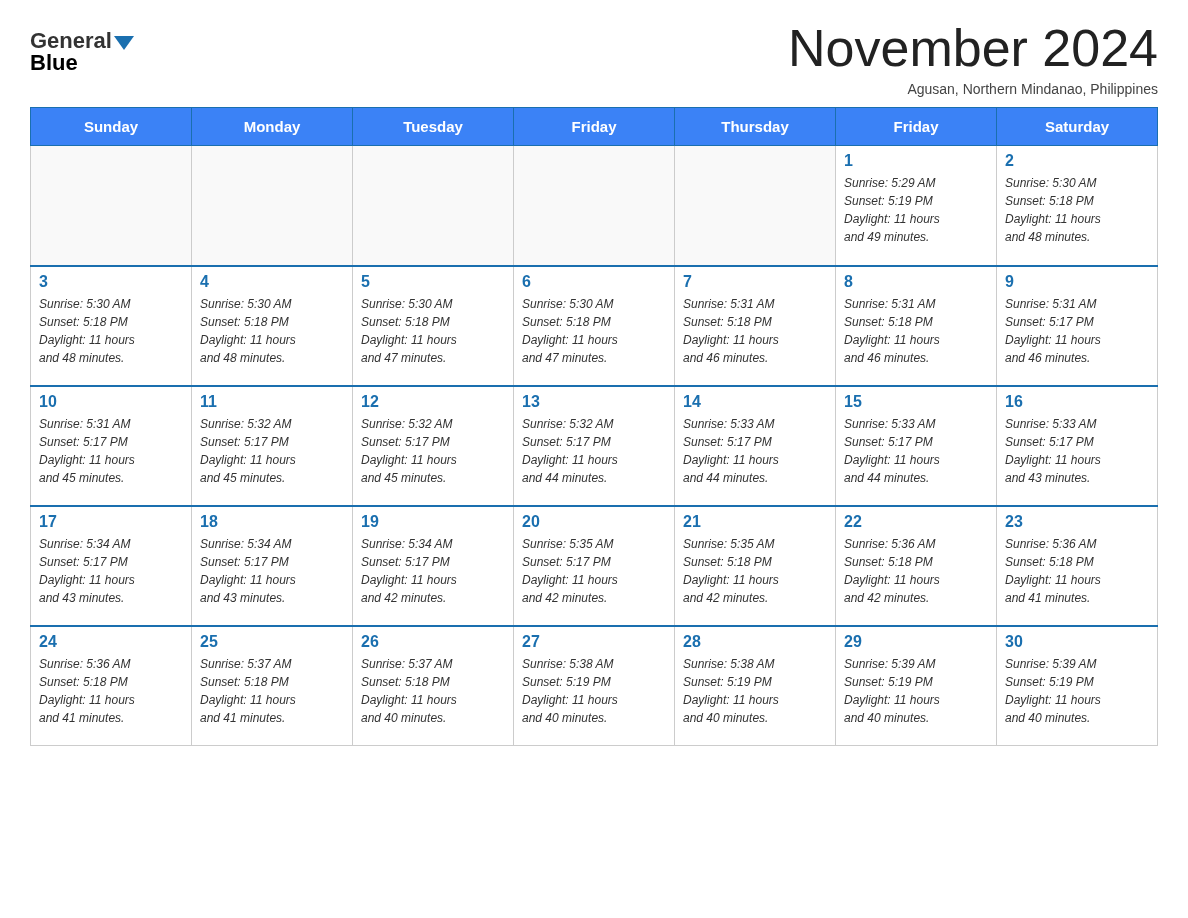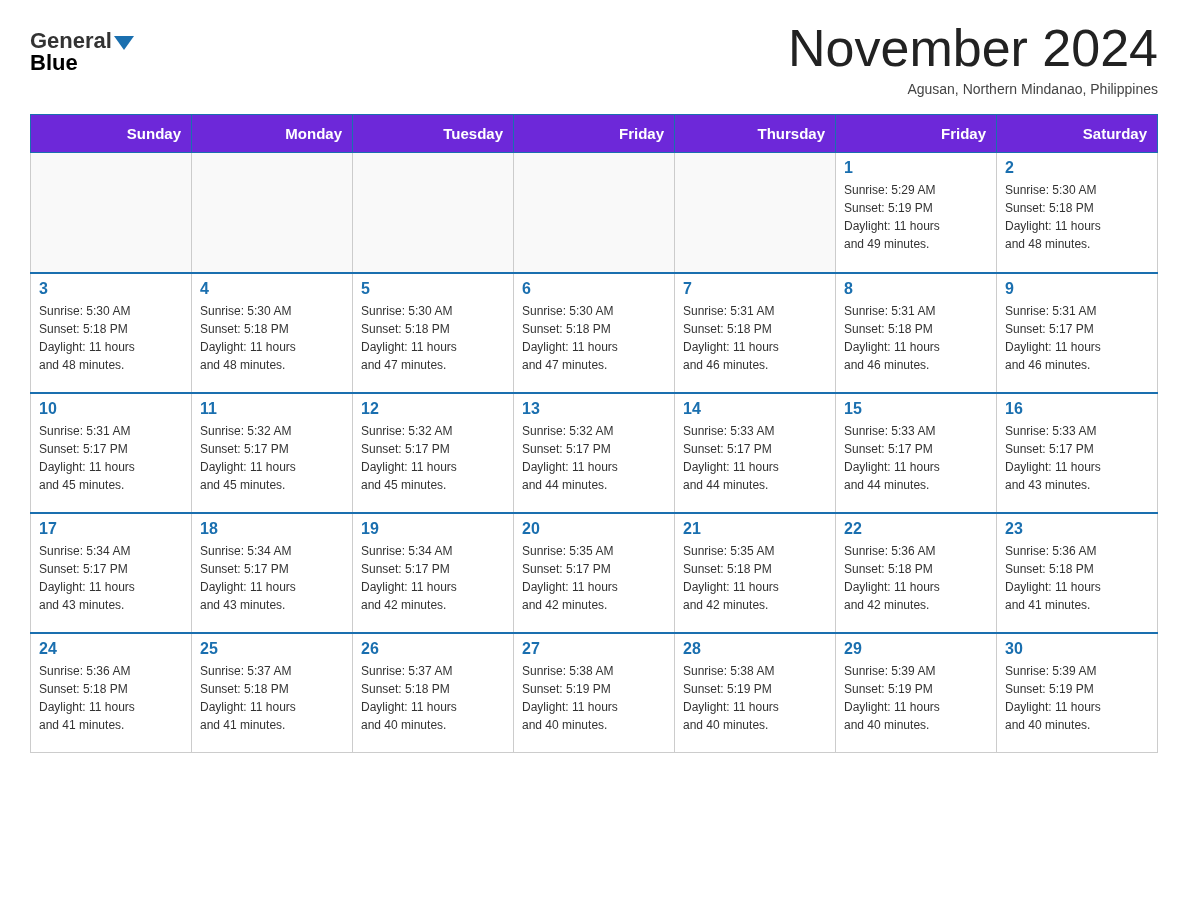--- a/index.html
+++ b/index.html
@@ -7,21 +7,21 @@
       font-family: Arial, sans-serif;
       background: #fff;
       width: 1188px;
       min-height: 918px;
       padding: 20px 30px;
     }
     .header-row {
       display: flex;
       justify-content: space-between;
       align-items: flex-start;
-      margin-bottom: 17px;
+      margin-bottom: 10px;
     }
     .logo {
       display: flex;
       flex-direction: column;
       align-items: flex-start;
       padding-top: 8px;
     }
     .logo-general {
       font-size: 22px;
       font-weight: bold;
@@ -58,45 +58,46 @@
       font-size: 14px;
       color: #444;
       margin-top: 4px;
     }
     .calendar {
       width: 100%;
       border-collapse: collapse;
       margin-top: 10px;
     }
     .calendar th {
-      background-color: #6d28d9;
+      background-color: #3b82f6;
       color: #fff;
       font-size: 15px;
       font-weight: bold;
       padding: 10px 10px;
-      text-align: right;
+      text-align: center;
       border: 1px solid #1a6faf;
     }
     .calendar td {
       border: 1px solid #ccc;
       vertical-align: top;
       padding: 6px 8px;
       width: calc(100% / 7);
       height: 120px;
     }
     .day-number {
       font-size: 16px;
       font-weight: bold;
       color: #1a6faf;
       margin-bottom: 4px;
     }
     .day-info {
       font-size: 12px;
       color: #333;
       line-height: 1.5;
+      font-style: italic;
     }
     .empty-cell {
       background: #f9f9f9;
     }
     .row-border td {
       border-top: 2px solid #1a6faf;
     }
   </style>
 </head>
 <body>

